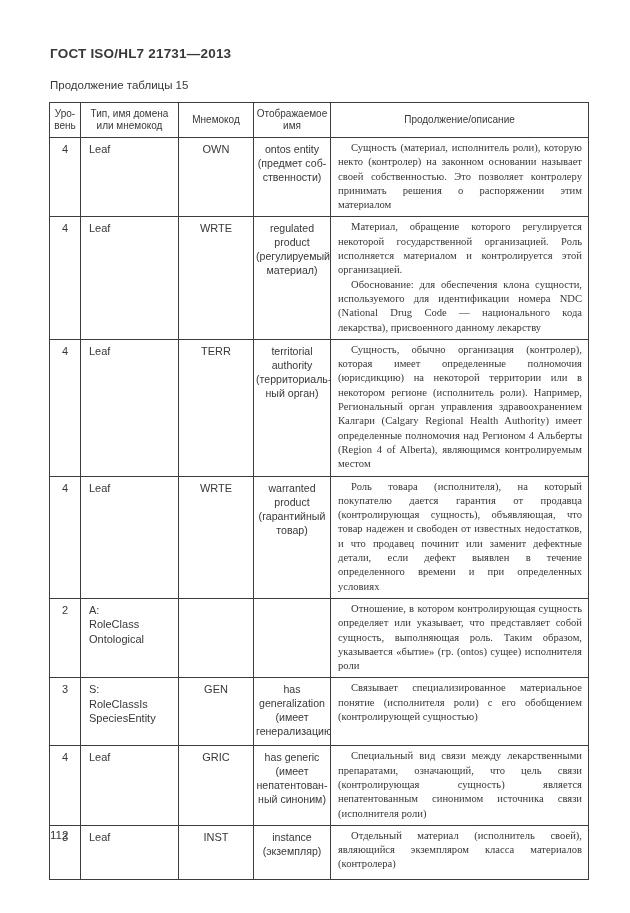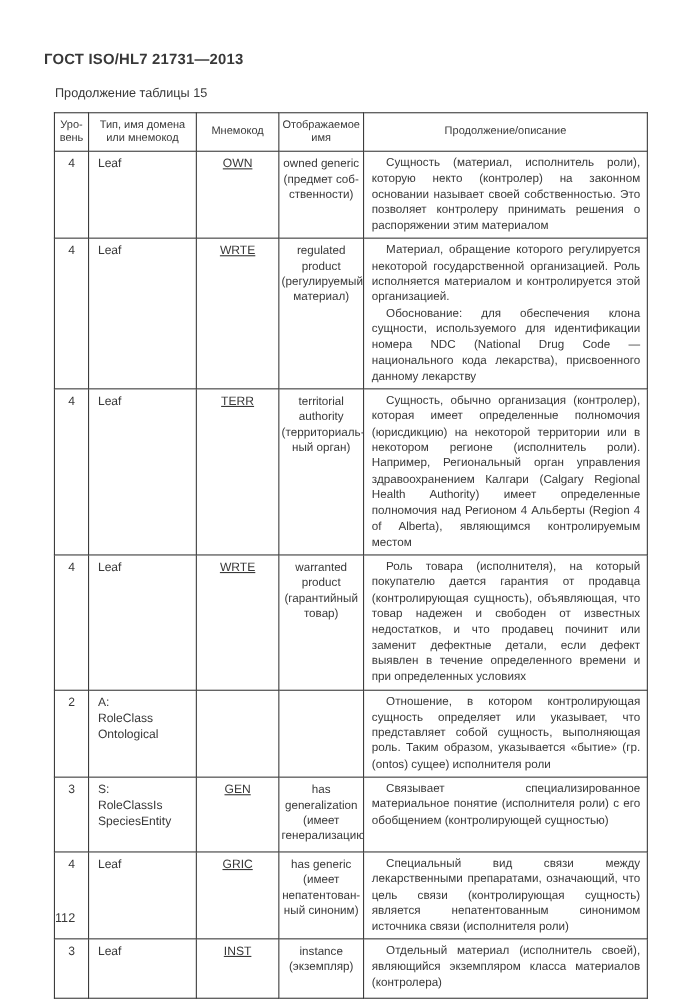--- a/index.html
+++ b/index.html
@@ -11,21 +11,21 @@
     position: relative;
     width: 630px;
     height: 913px;
     background: #ffffff;
     color: #383838;
     font-family: "Liberation Sans", sans-serif;
     overflow: hidden;
   }
   .doc-header {
     position: absolute;
-    left: 40px;
+    left: 50px;
     top: 46px;
     font-size: 13.5px;
     font-weight: bold;
     letter-spacing: 0.2px;
   }
   .table-caption {
     position: absolute;
     left: 50px;
     top: 79px;
     font-size: 11.5px;
@@ -63,38 +63,38 @@
   td.type {
     font-size: 11px;
     line-height: 14.5px;
     padding: 4px 3px 3px 8px;
     white-space: pre-line;
   }
   td.mnem {
     text-align: center;
     font-size: 11px;
     padding-top: 5px;
-    text-decoration: underline;
   }
   td.disp {
     text-align: center;
     font-size: 10.6px;
     line-height: 14px;
     padding: 4px 2px;
     white-space: pre-line;
   }
   td.def {
     font-size: 10.6px;
     line-height: 14.3px;
     padding: 3px 6px 4px 7px;
   }
   td.def p {
     margin: 0;
     text-indent: 13px;
     text-align: justify;
+    font-family: Liberation Serif, serif;
   }
   .page-number {
     position: absolute;
     left: 50px;
     top: 829px;
     font-size: 11.5px;
     text-align: right;
   }
 </style>
 </head>
@@ -124,21 +124,21 @@
         <th>Отображаемое
 имя</th>
         <th>Продолжение/описание</th>
       </tr>
     </thead>
     <tbody id="table-body">
         <tr style="height: 74px;">
           <td class="level">4</td>
           <td class="type">Leaf</td>
           <td class="mnem">OWN</td>
-          <td class="disp">owned generic
+          <td class="disp">ontos entity
 (предмет соб-
 ственности)</td>
           <td class="def">
             <p>Сущность (материал, исполнитель роли), которую некто (контролер) на законном основании называет своей собственностью. Это позволяет контролеру принимать решения о распоряжении этим материалом</p>
           </td>
         </tr>
         <tr style="height: 114px;">
           <td class="level">4</td>
           <td class="type">Leaf</td>
           <td class="mnem">WRTE</td>

